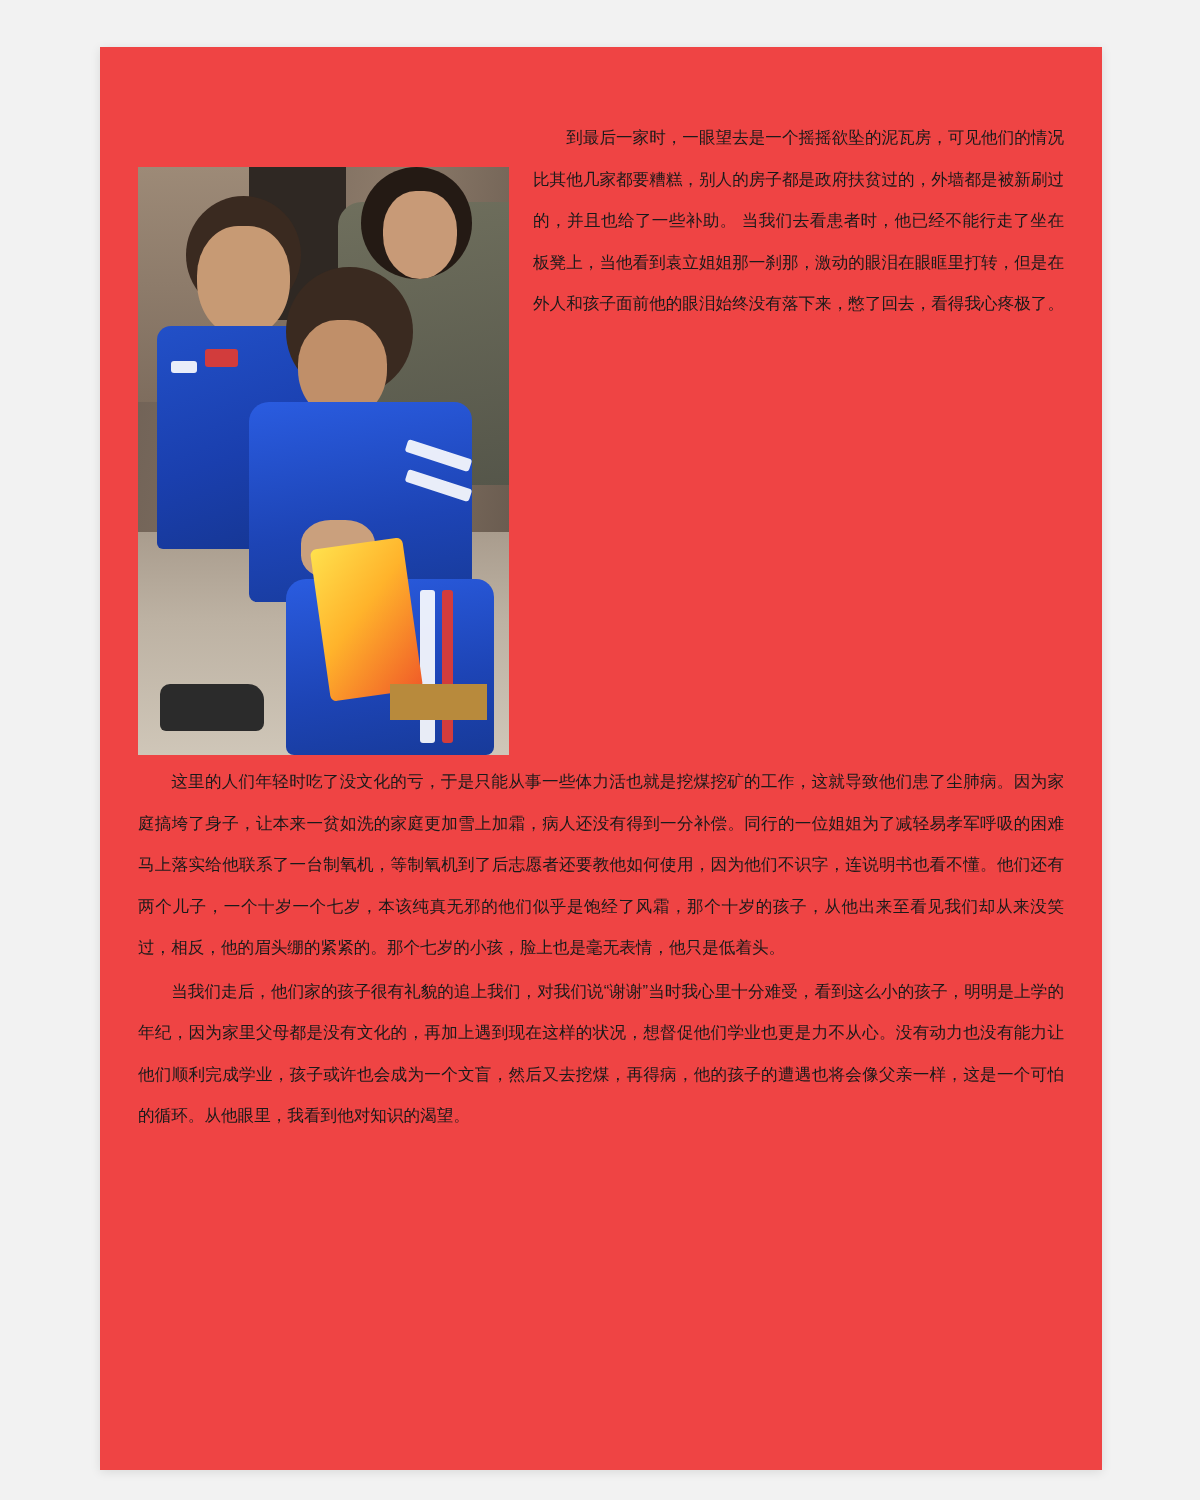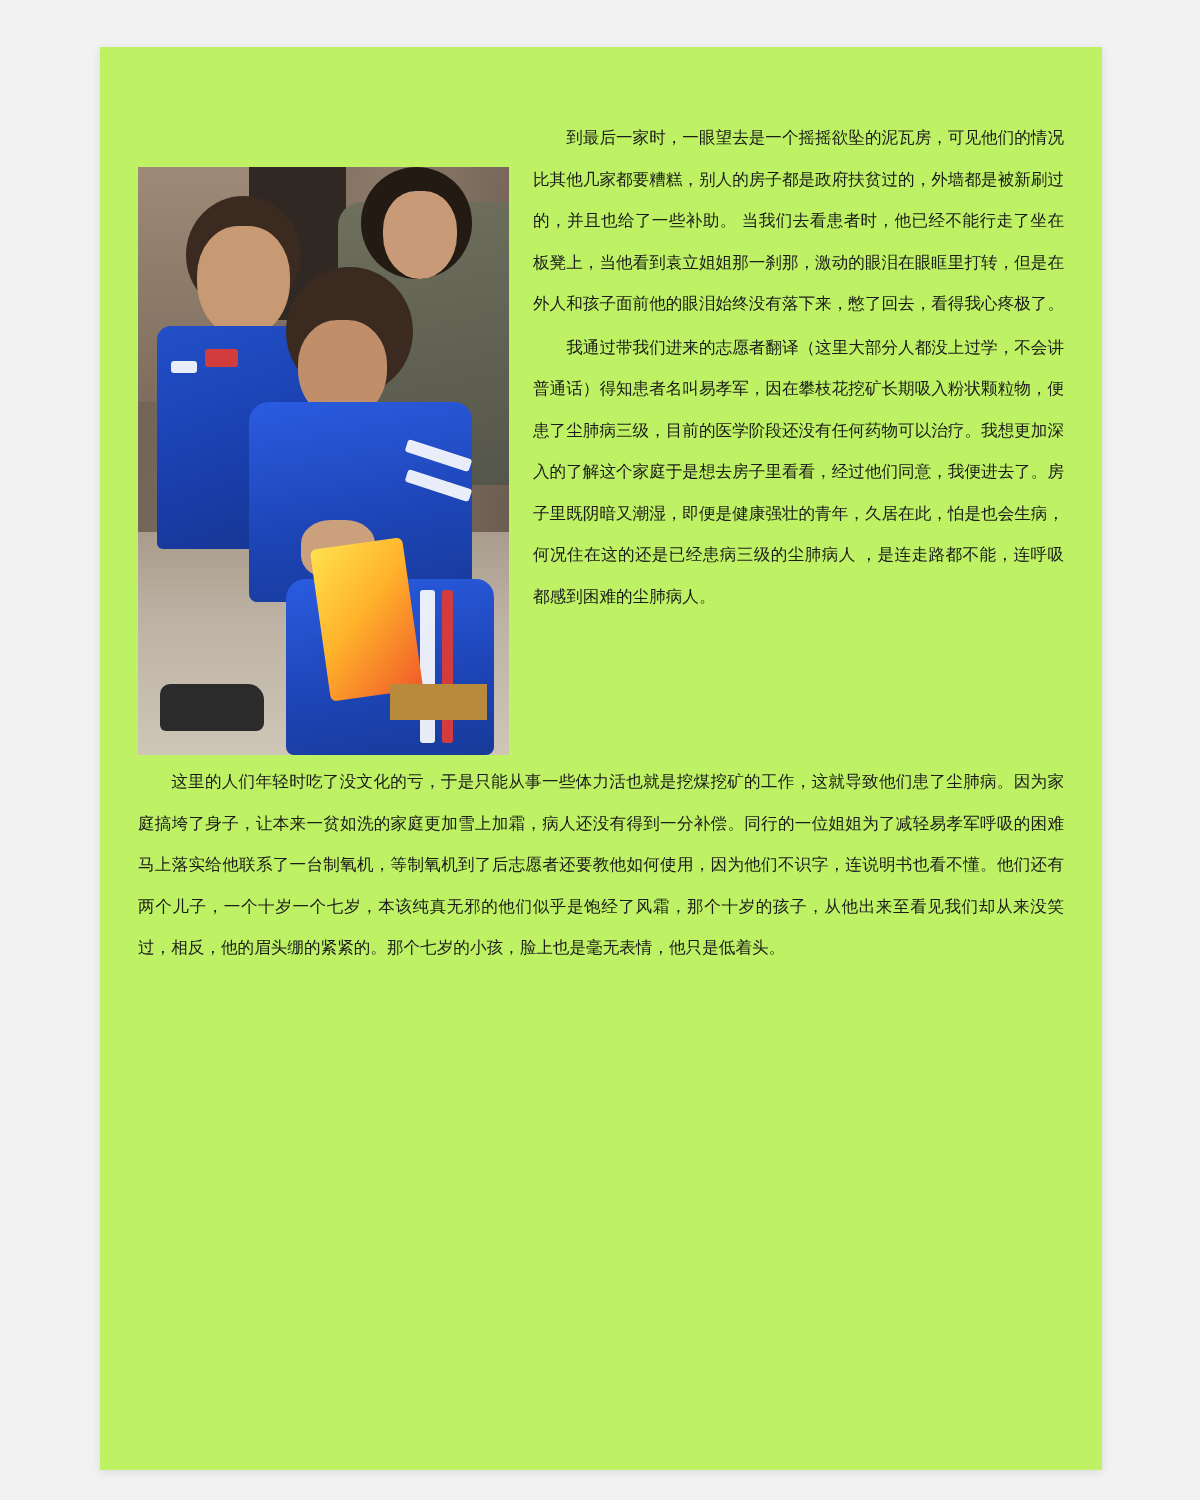--- a/index.html
+++ b/index.html
@@ -10,21 +10,21 @@
     width: 1200px;
     height: 1500px;
     font-family: "Liberation Sans", sans-serif;
   }
   #page {
     position: absolute;
     left: 100px;
     top: 47px;
     width: 1002px;
     height: 1423px;
-    background: #bef264;
+    background: #ef4444;
     box-shadow: 0 2px 10px rgba(0,0,0,0.10);
     overflow: hidden;
   }
   #content {
     position: absolute;
     left: 38px;
     top: 70px;
     width: 926px;
   }
   .float-photo {
@@ -135,18 +135,18 @@
       <div class="ph-redstripe" style="left:82%; top:72%; width:3%; height:26%;"></div>
 
       <div class="ph-hand" style="left:44%; top:60%; width:20%; height:10%;"></div>
       <div class="ph-snack" style="left:49%; top:64%; width:25%; height:26%;"></div>
 
       <div class="ph-shoe" style="left:6%; top:88%; width:28%; height:8%;"></div>
       <div class="ph-stool" style="left:68%; top:88%; width:26%; height:6%;"></div>
     </div>
 
     <p class="body">到最后一家时，一眼望去是一个摇摇欲坠的泥瓦房，可见他们的情况比其他几家都要糟糕，别人的房子都是政府扶贫过的，外墙都是被新刷过的，并且也给了一些补助。 当我们去看患者时，他已经不能行走了坐在板凳上，当他看到袁立姐姐那一刹那，激动的眼泪在眼眶里打转，但是在外人和孩子面前他的眼泪始终没有落下来，憋了回去，看得我心疼极了。</p>
-    <p class="body">我通过带我们进来的志愿者翻译（这里大部分人都没上过学，不会讲普通话）得知患者名叫易孝军，因在攀枝花挖矿长期吸入粉状颗粒物，便患了尘肺病三级，目前的医学阶段还没有任何药物可以治疗。我想更加深入的了解这个家庭于是想去房子里看看，经过他们同意，我便进去了。房子里既阴暗又潮湿，即便是健康强壮的青年，久居在此，怕是也会生病，何况住在这的还是已经患病三级的尘肺病人 ，是连走路都不能，连呼吸都感到困难的尘肺病人。</p>
     <div class="clearer"></div>
     <p class="body">这里的人们年轻时吃了没文化的亏，于是只能从事一些体力活也就是挖煤挖矿的工作，这就导致他们患了尘肺病。因为家庭搞垮了身子，让本来一贫如洗的家庭更加雪上加霜，病人还没有得到一分补偿。同行的一位姐姐为了减轻易孝军呼吸的困难马上落实给他联系了一台制氧机，等制氧机到了后志愿者还要教他如何使用，因为他们不识字，连说明书也看不懂。他们还有两个儿子，一个十岁一个七岁，本该纯真无邪的他们似乎是饱经了风霜，那个十岁的孩子，从他出来至看见我们却从来没笑过，相反，他的眉头绷的紧紧的。那个七岁的小孩，脸上也是毫无表情，他只是低着头。</p>
+    <p class="body">当我们走后，他们家的孩子很有礼貌的追上我们，对我们说“谢谢”当时我心里十分难受，看到这么小的孩子，明明是上学的年纪，因为家里父母都是没有文化的，再加上遇到现在这样的状况，想督促他们学业也更是力不从心。没有动力也没有能力让他们顺利完成学业，孩子或许也会成为一个文盲，然后又去挖煤，再得病，他的孩子的遭遇也将会像父亲一样，这是一个可怕的循环。从他眼里，我看到他对知识的渴望。</p>
 
   </div>
 </div>
 
 </body></html>

